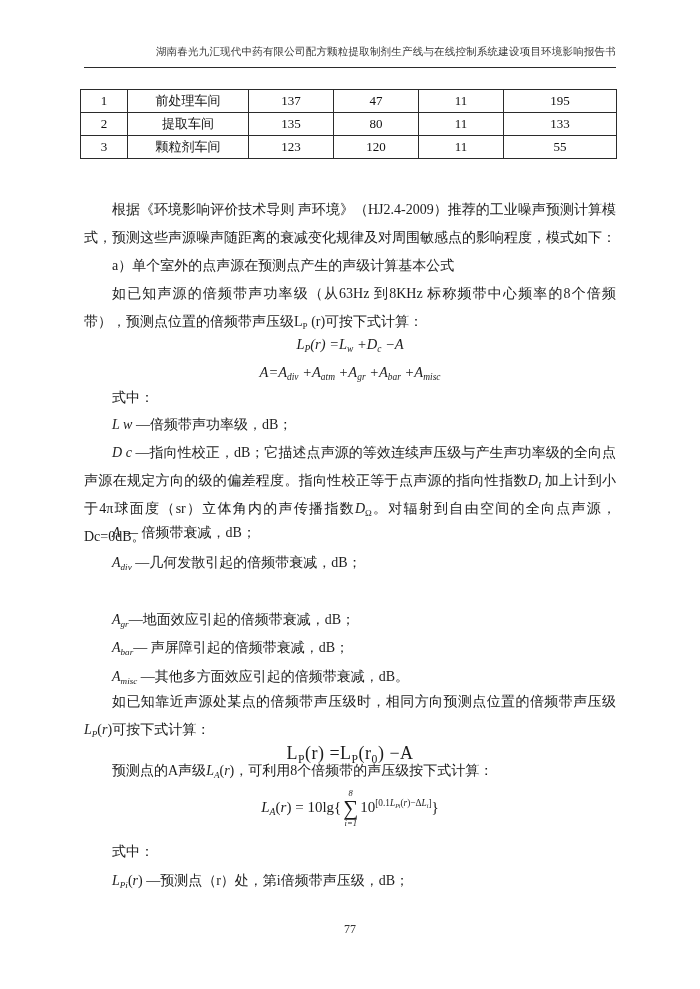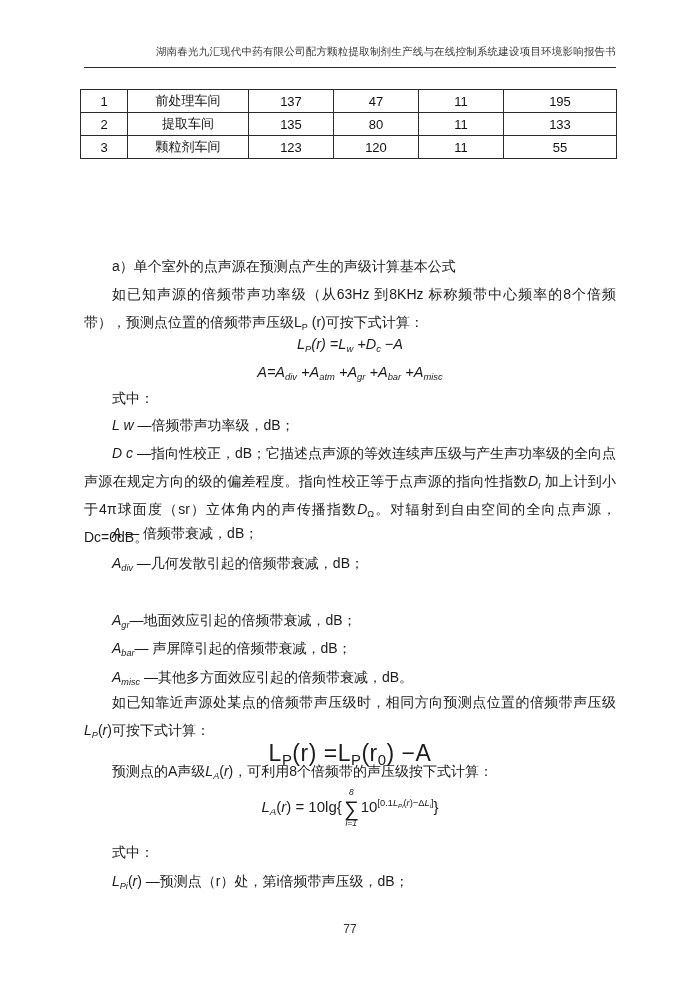--- a/index.html
+++ b/index.html
@@ -1,31 +1,31 @@
 <!DOCTYPE html>
 <html><head>
 <meta charset="utf-8">
 <style>
   html,body{margin:0;padding:0;background:#ffffff;}
   .page{position:relative;width:700px;height:943px;background:#ffffff;
-        font-family:Liberation Sans, sans-serif;color:#1c1c1c;overflow:hidden;}
+        font-family:Liberation Serif, serif;color:#1c1c1c;overflow:hidden;}
   .hdr{position:absolute;top:45px;left:84px;right:84px;text-align:right;
        font-size:10.5px;color:#3a3a3a;letter-spacing:0.2px;white-space:nowrap;}
   .hdr-rule{position:absolute;top:67px;left:84px;right:84px;border-top:1.7px solid #2b2b2b;}
   .tbl{position:absolute;top:89px;left:80px;width:536px;border-collapse:collapse;table-layout:fixed;}
   .tbl td{border:1px solid #2b2b2b;text-align:center;vertical-align:middle;
           font-size:13px;height:22px;padding:0;color:#111;}
   .abs{position:absolute;left:84px;right:84px;margin:0;}
   .sec{font-size:15px;font-weight:normal;line-height:26px;}
   .body{font-size:14px;line-height:28px;text-align:justify;}
   .ind{text-indent:2em;}
   .tight{line-height:26px;}
   .fml{text-align:center;font-size:14.5px;line-height:28px;}
   .it-f{font-style:italic;}
-  .fml-big{font-size:23px;line-height:22px;letter-spacing:0.5px;}
+  .fml-big{font-size:18px;line-height:22px;letter-spacing:0.5px;}
   .fml-sum{font-size:15px;line-height:42px;}
   .it{font-style:italic;}
   sub{font-size:0.65em;vertical-align:-0.3em;line-height:0;}
   sup{font-size:0.62em;vertical-align:0.65em;line-height:0;}
   .bigop{display:inline-flex;flex-direction:column;align-items:center;
          vertical-align:middle;line-height:1;margin:0 2px;font-style:normal;}
   .bigop .t,.bigop .b{font-size:8.5px;line-height:1.1;font-style:italic;}
   .bigop .s{font-size:21px;line-height:1;}
   .pgnum{position:absolute;top:922px;left:0;width:100%;text-align:center;
          font-size:12px;color:#333;}
@@ -69,20 +69,21 @@
         <td>颗粒剂车间</td>
         <td>123</td>
         <td>120</td>
         <td>11</td>
         <td>55</td>
       </tr>
     </tbody>
   </table>
 
 
+  <p class="abs body ind" style="top:196px">根据《环境影响评价技术导则 声环境》（HJ2.4-2009）推荐的工业噪声预测计算模式，预测这些声源噪声随距离的衰减变化规律及对周围敏感点的影响程度，模式如下：</p>
 
   <p class="abs body ind" style="top:252px">a）单个室外的点声源在预测点产生的声级计算基本公式</p>
 
   <p class="abs body ind" style="top:280px">如已知声源的倍频带声功率级（从63Hz 到8KHz 标称频带中心频率的8个倍频带），预测点位置的倍频带声压级L<sub>P</sub> (r)可按下式计算：</p>
 
   <div class="abs fml it-f" style="top:358px">A=A<sub>div</sub> +A<sub>atm</sub> +A<sub>gr</sub> +A<sub>bar</sub> +A<sub>misc</sub></div>
   <div class="abs fml it-f" style="top:330px">L<sub>P</sub>(r) =L<sub>w</sub> +D<sub>c</sub> −A</div>
 
   <p class="abs body ind" style="top:384px">式中：</p>
 

